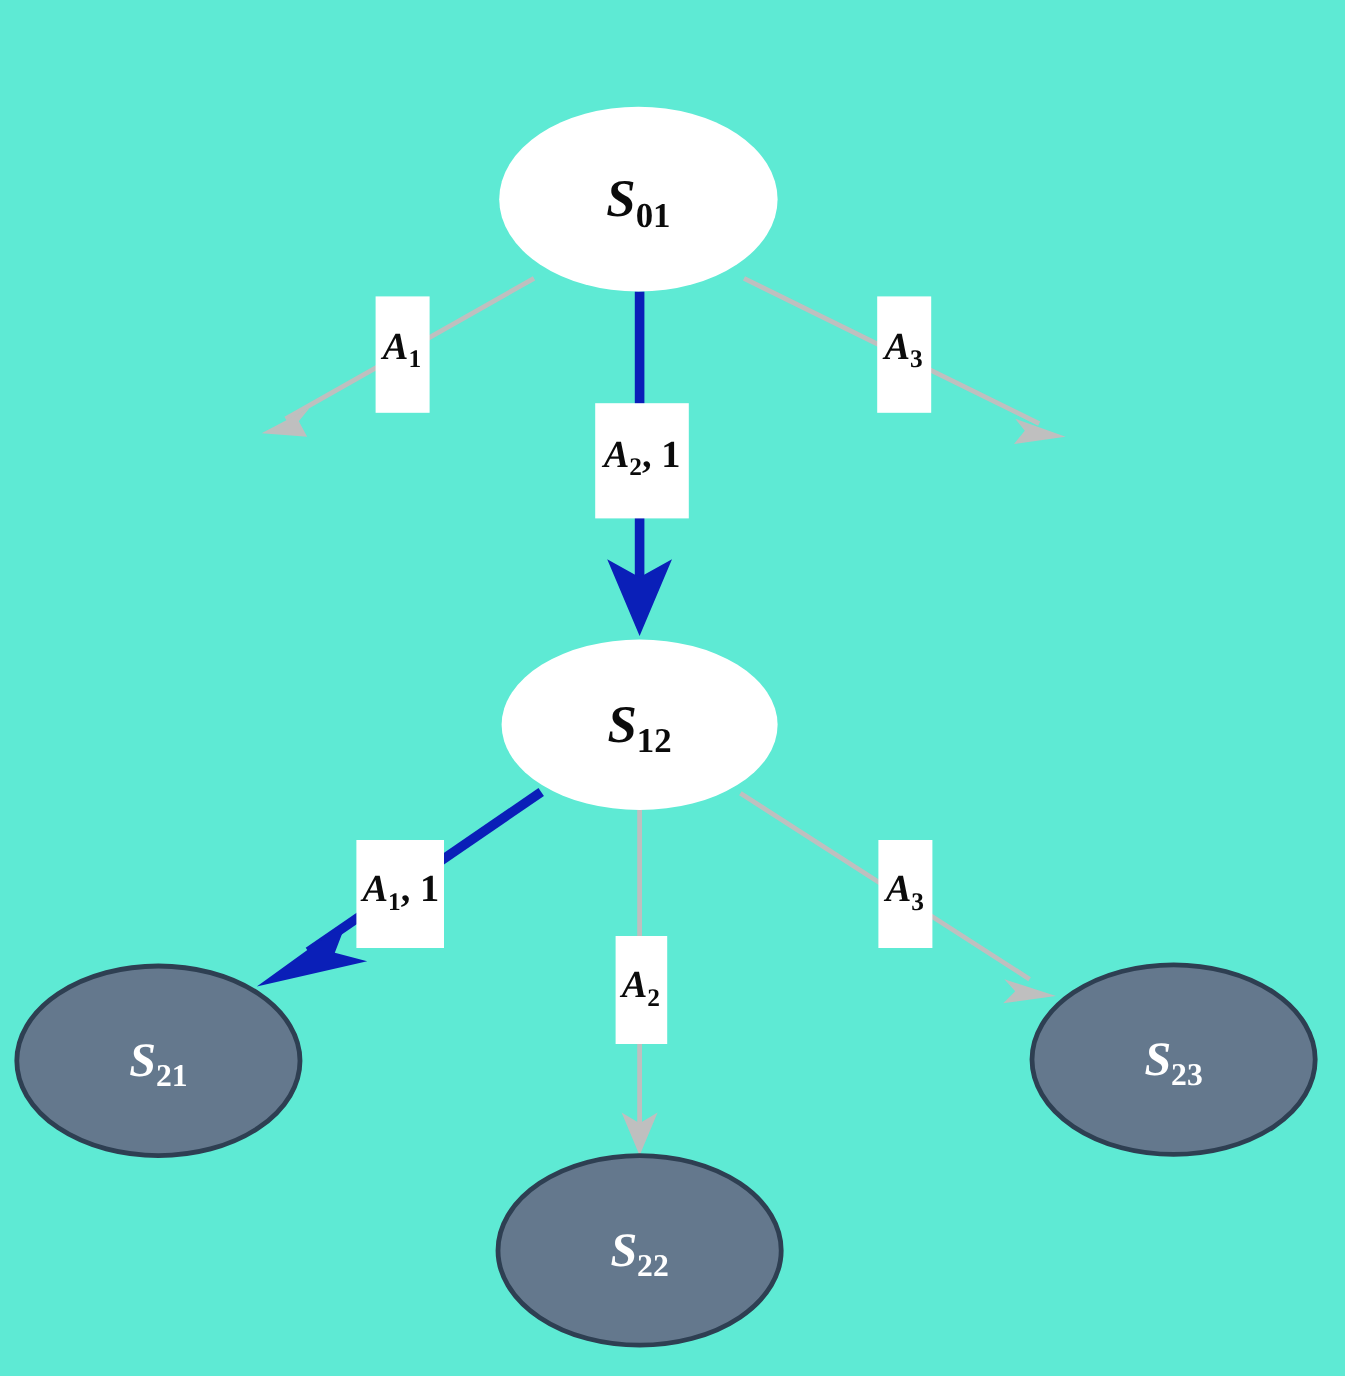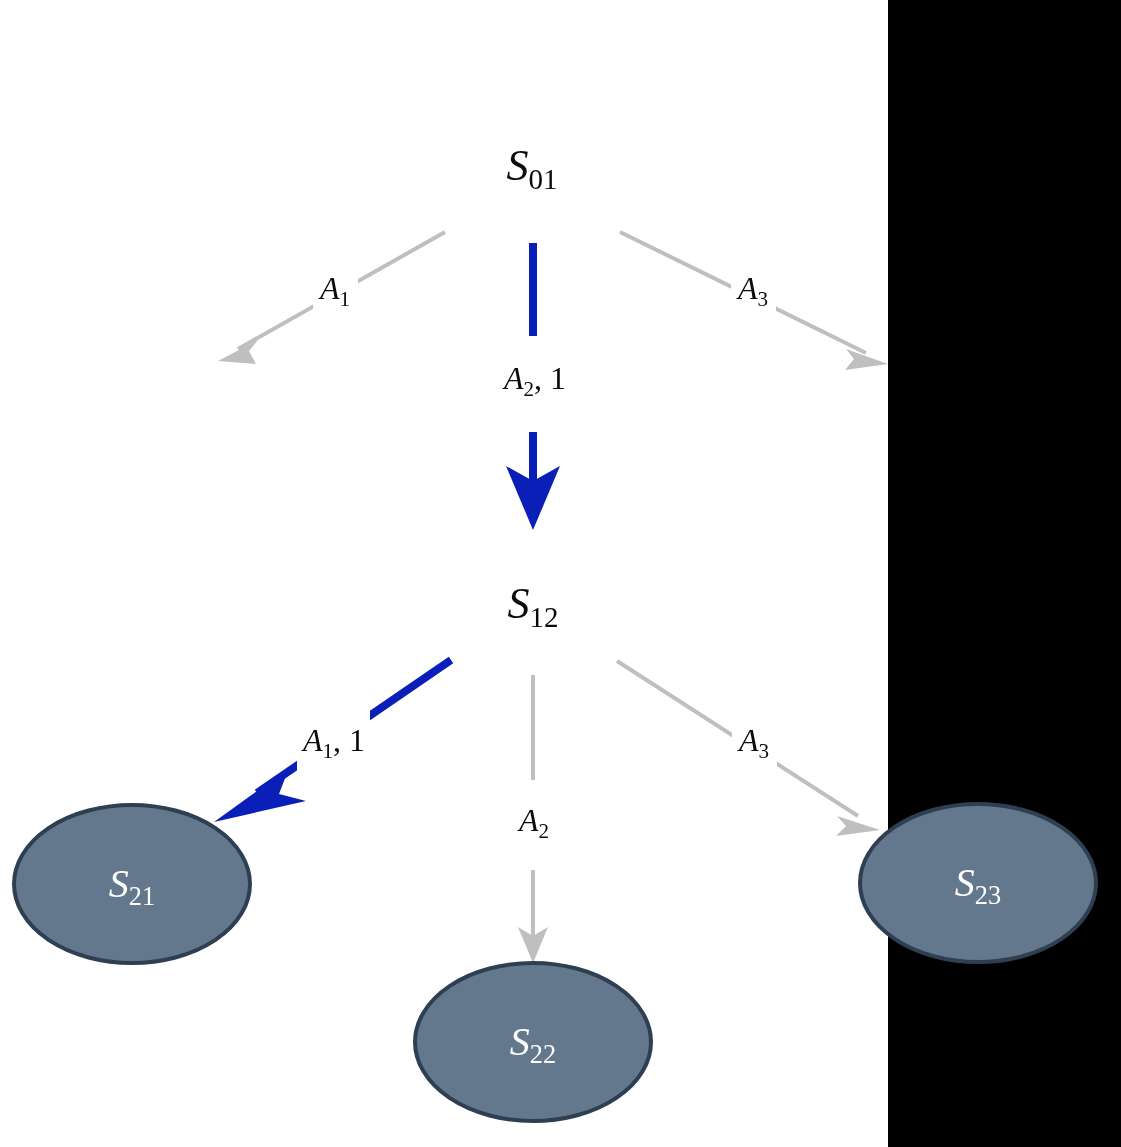--- a/index.html
+++ b/index.html
@@ -8,23 +8,24 @@
     background: #000000;
   }
   body {
     width: 1121px;
     height: 1147px;
     overflow: hidden;
     font-family: "Liberation Serif", serif;
   }
   #diagram-root {
     position: relative;
-    width: 888px;
+    width: 1121px;
     height: 1147px;
-    background: #ffffff;
+    background: #5eead4;
+    font-weight: bold;
   }
   svg#tree-svg {
     display: block;
     width: 1121px;
     height: 1147px;
   }
   .node-ellipse-root {
     fill: #ffffff;
     stroke: none;
   }

